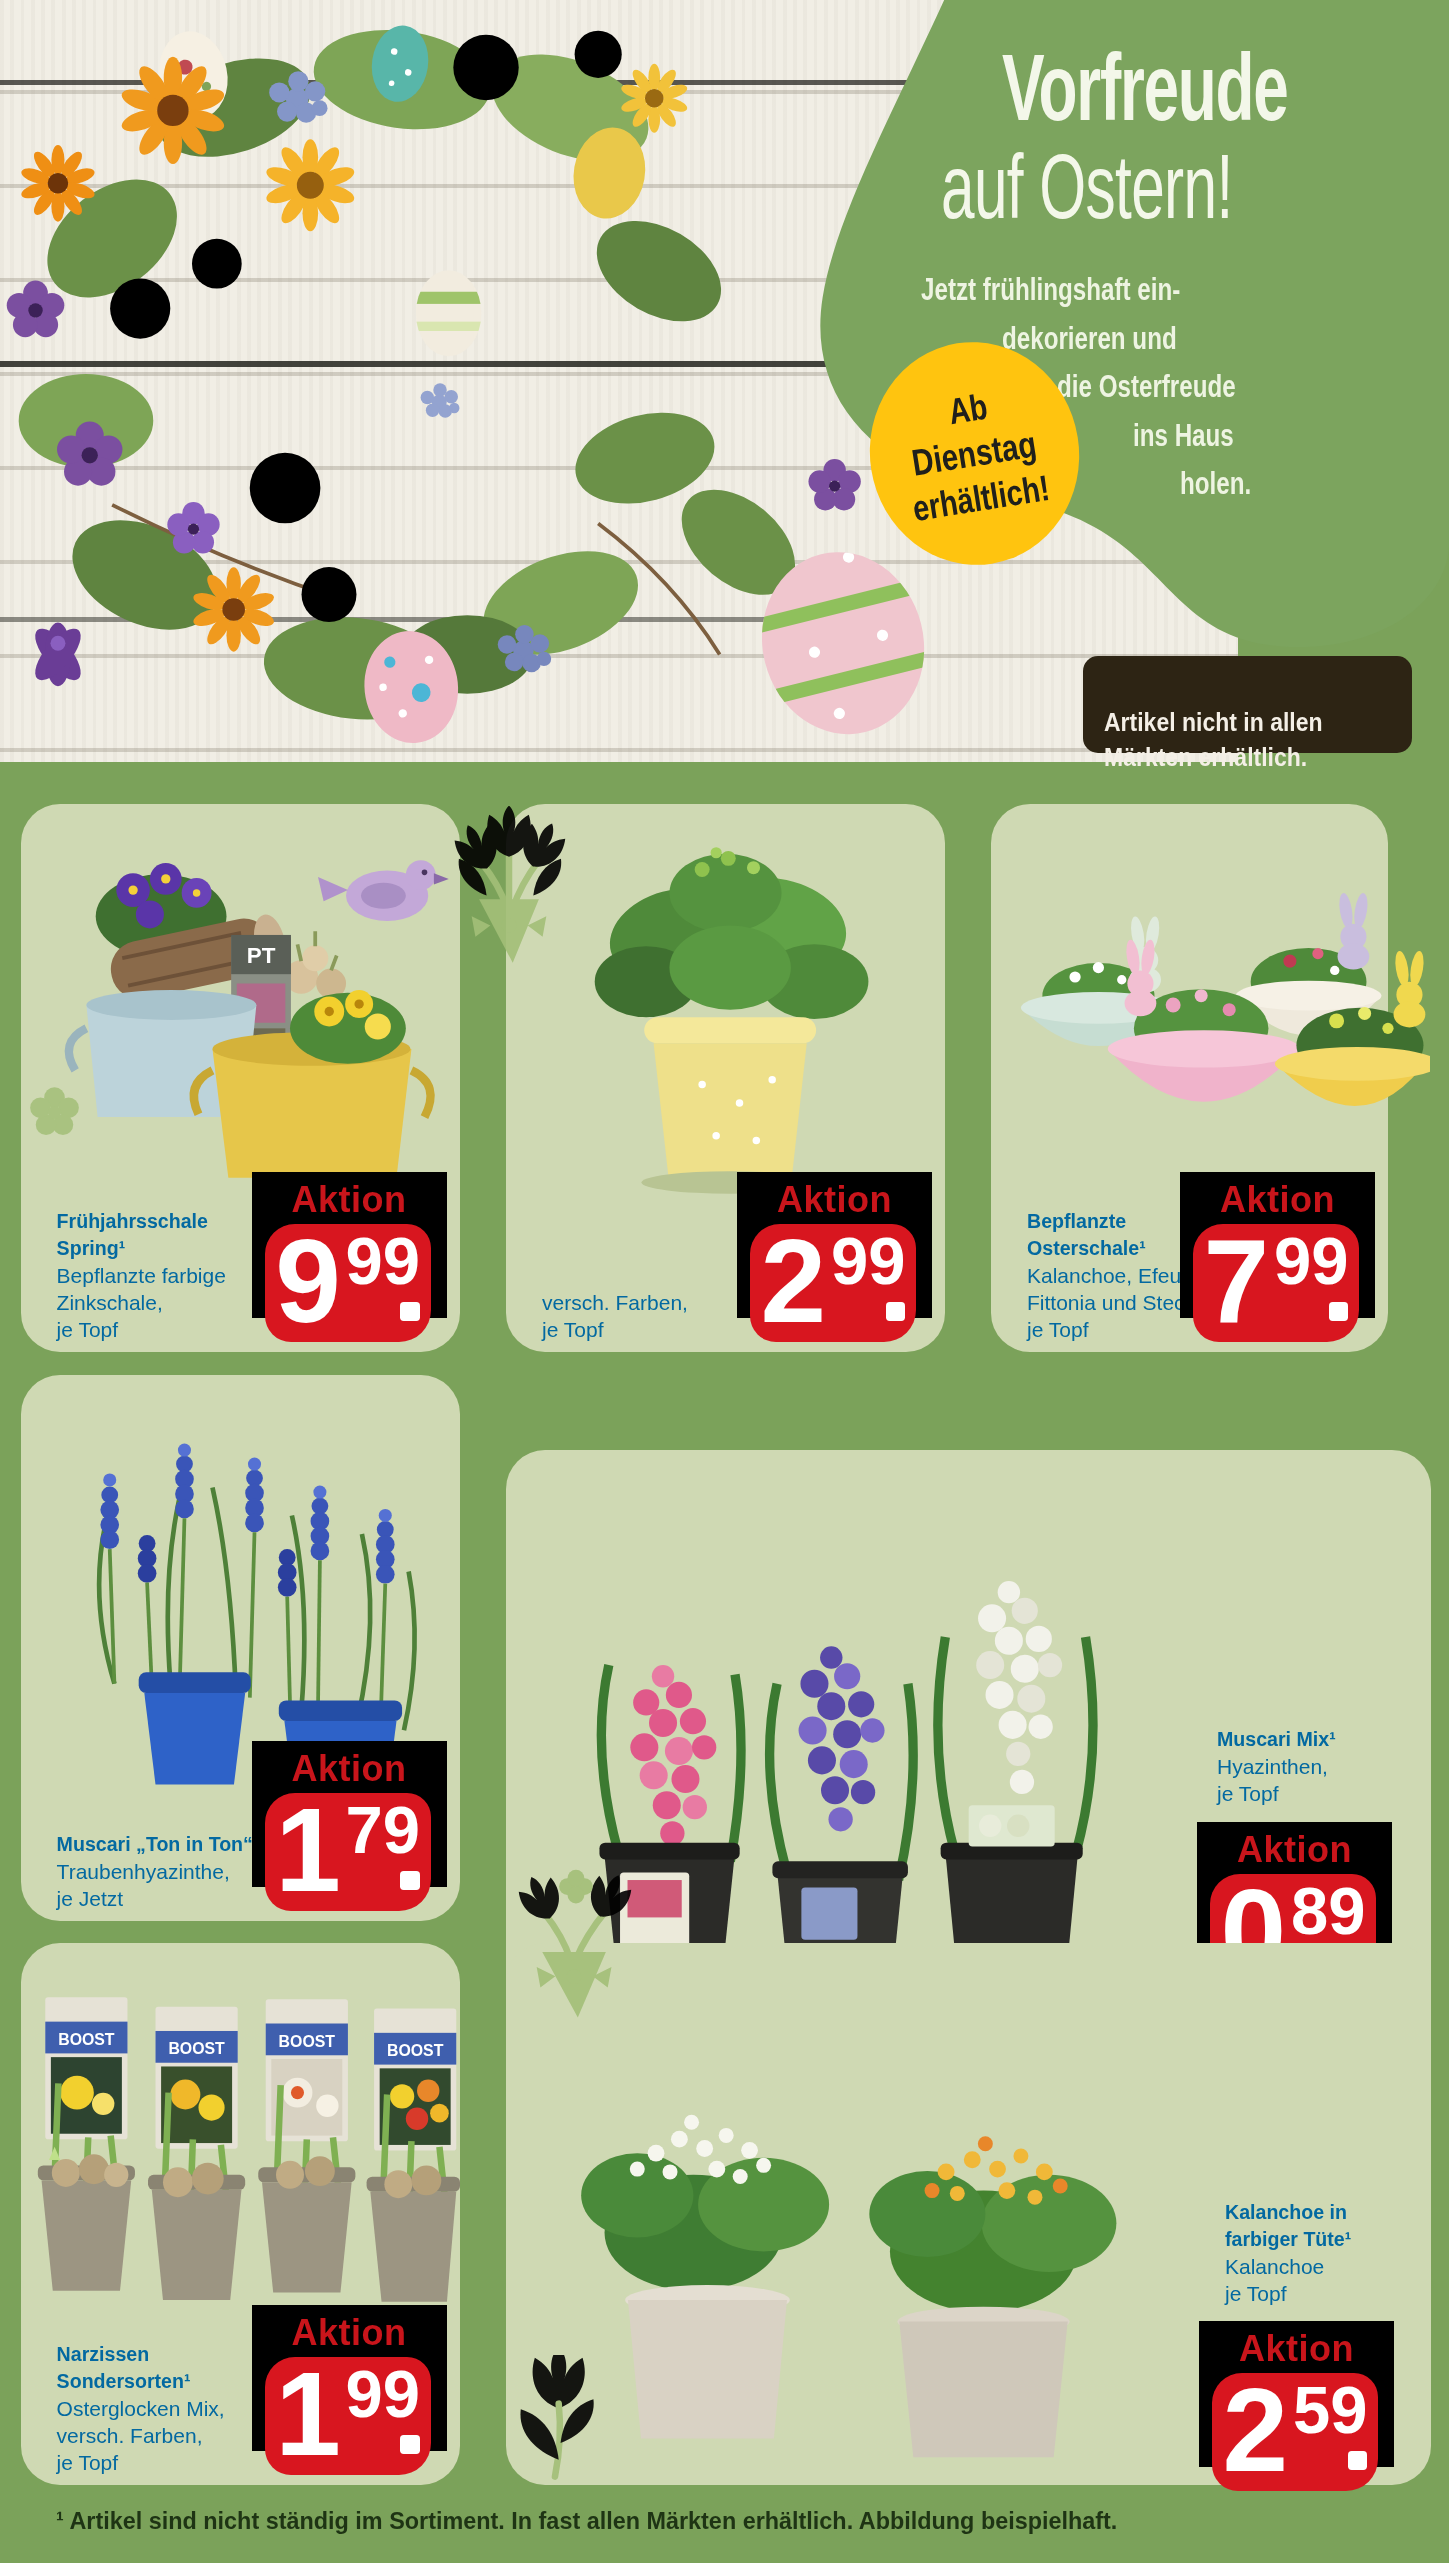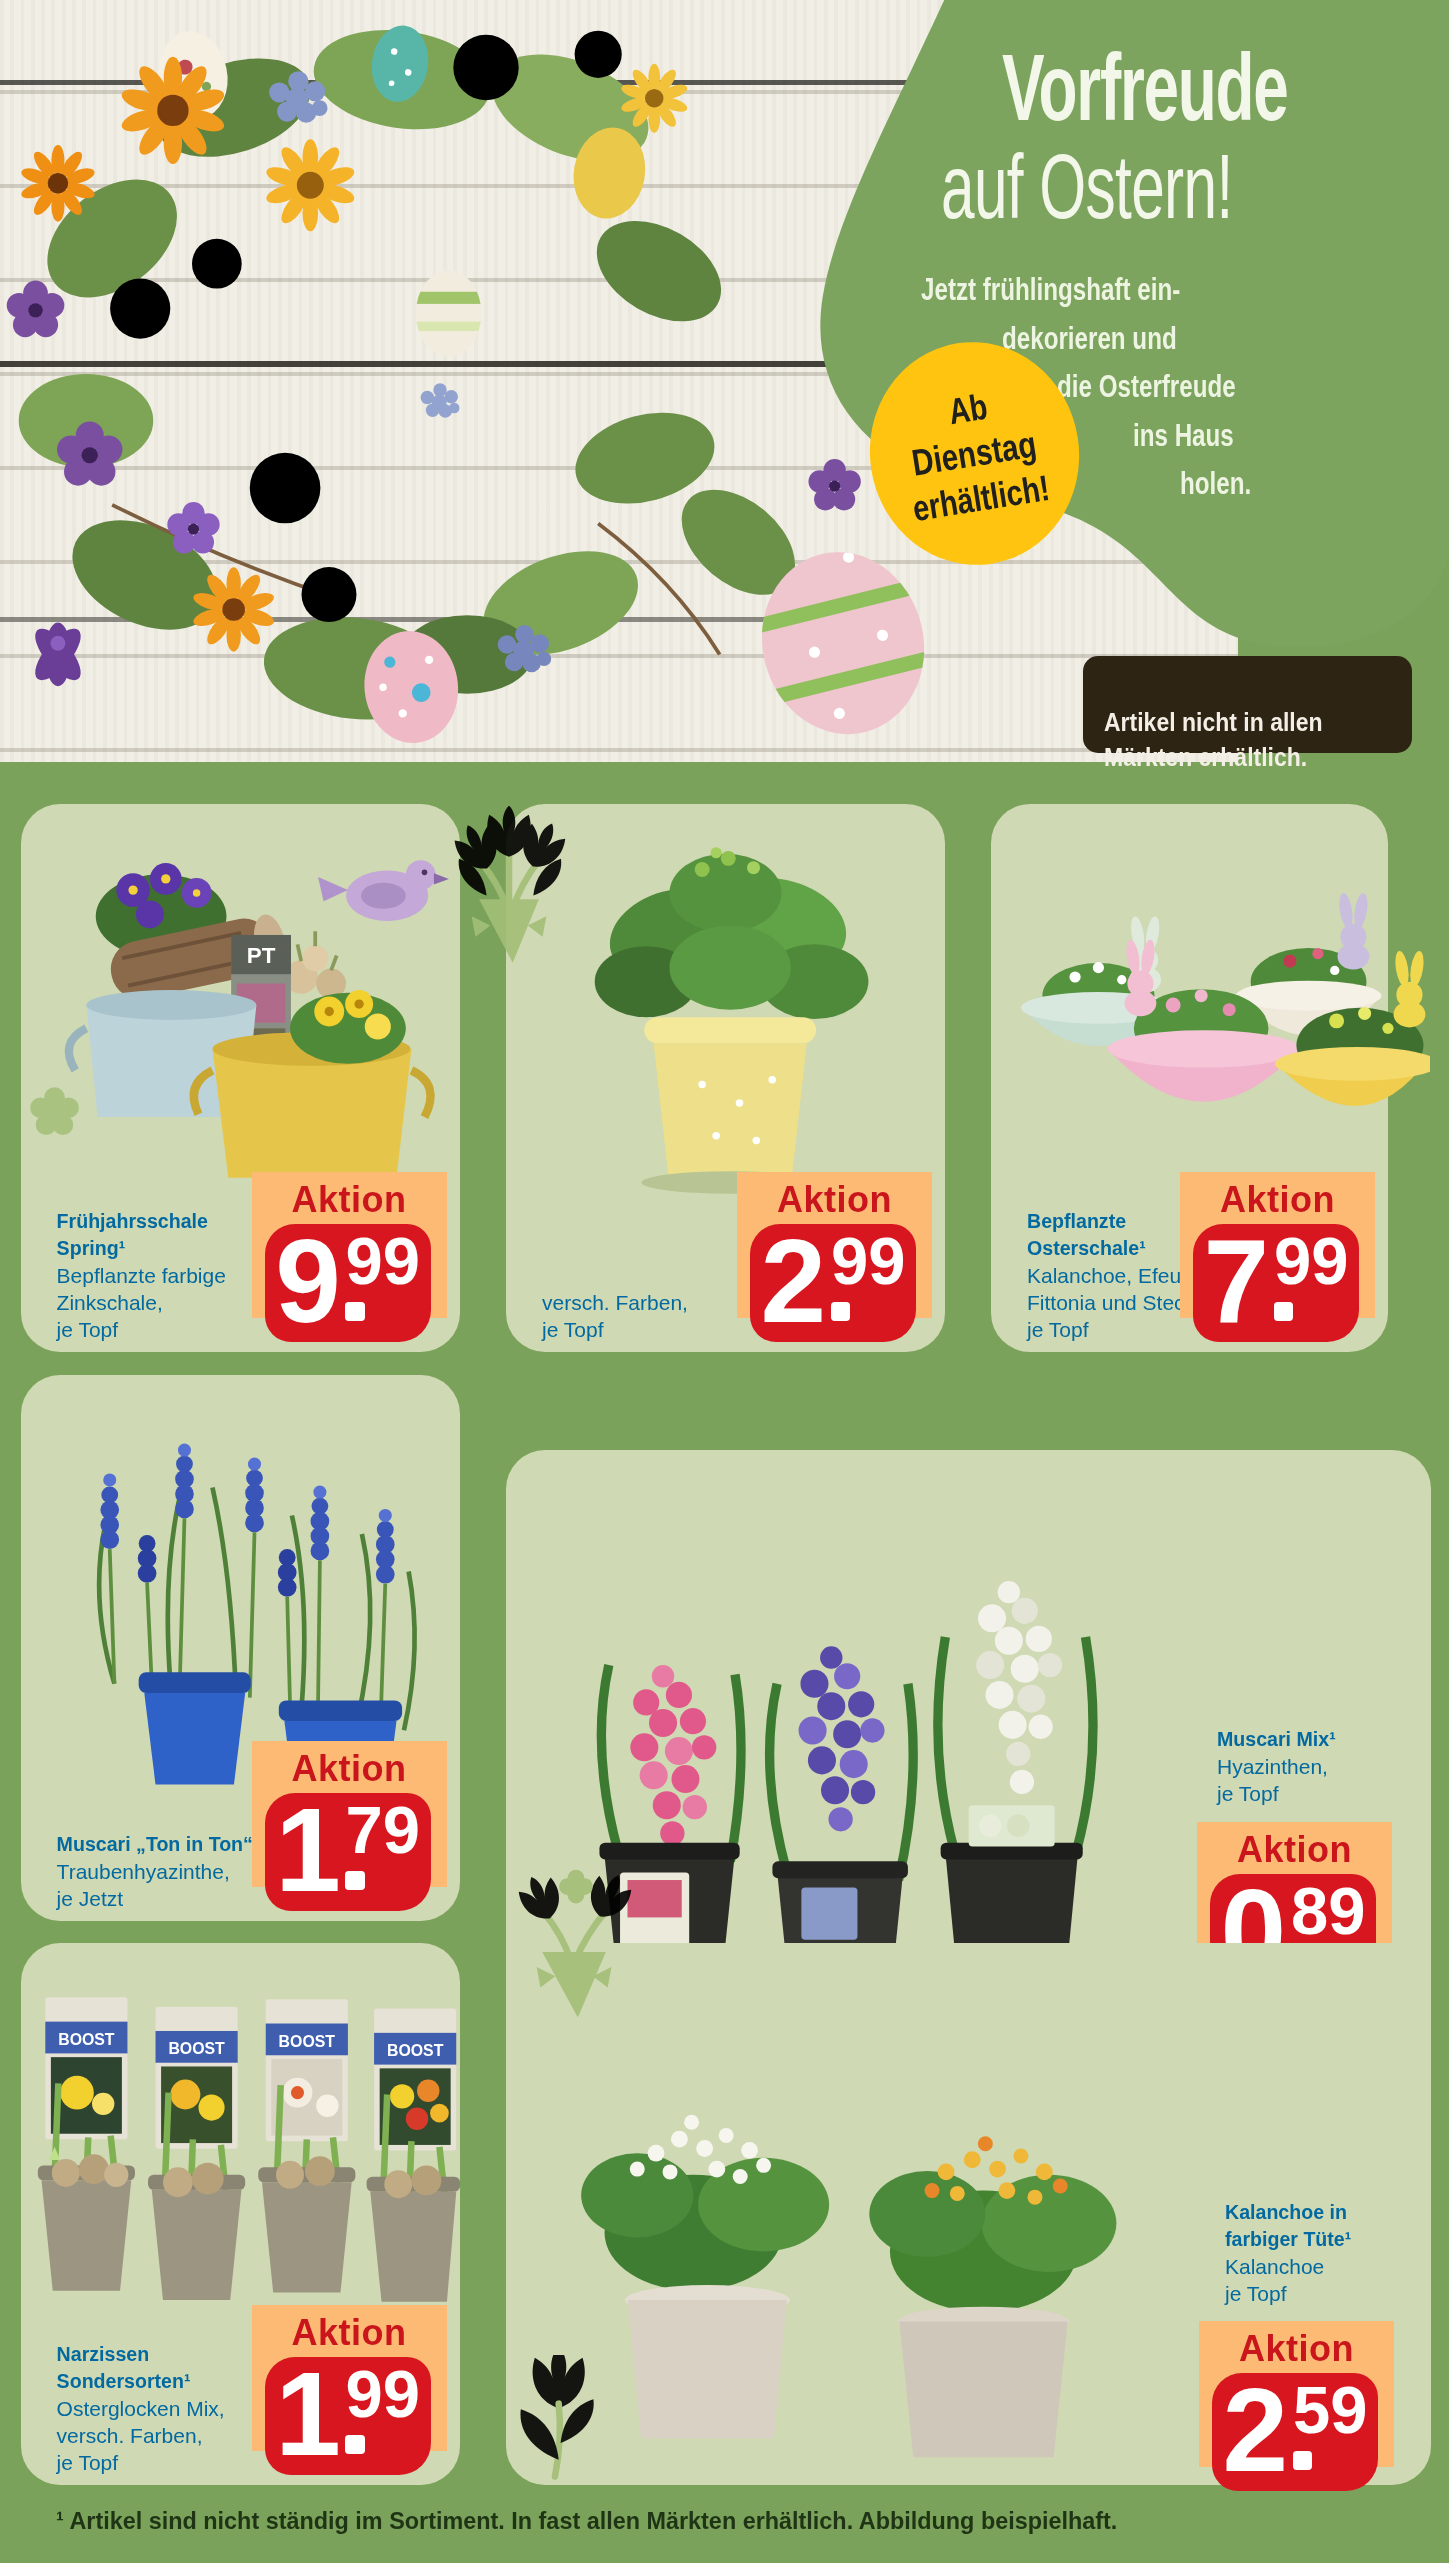--- a/index.html
+++ b/index.html
@@ -60,33 +60,33 @@
   .c5{left:506px;top:1450px;width:925px;height:696px;}
   .c6{left:20.6px;top:1943px;width:439px;height:542px;}
   .c7{left:506px;top:1943px;width:925px;height:542px;}
   .photo{position:absolute;left:0;top:0;}
   .ptext{position:absolute;left:36px;bottom:9.4px;color:#0369a1;}
   .c5 .ptext{left:711px;top:276px;bottom:auto;}
   .c7 .ptext{left:719px;top:256px;bottom:auto;}
   .p-name{font-size:19.6px;font-weight:bold;line-height:27px;white-space:pre-line;}
   .p-desc{font-size:21px;line-height:27px;white-space:pre-line;}
   
-  .badge{position:absolute;width:195px;height:146px;background:#fdba74;}
+  .badge{position:absolute;width:195px;height:146px;background:#000000;}
   .c1 .badge,.c2 .badge,.c3 .badge,.c4 .badge,.c6 .badge{right:13px;bottom:34px;}
   .c5 .badge{left:691px;top:372px;} .c7 .badge{left:693px;top:378px;}
   .aktion{text-align:center;font-weight:bold;font-size:36px;color:#C9151B;
     margin-top:6.5px;letter-spacing:0.5px;}
   .plate{
     position:absolute;left:13px;top:52px;width:166px;height:118px;box-sizing:border-box;
     background:#D8161F;border-radius:30px 24px 32px 26px;
     display:flex;justify-content:center;align-items:center;padding-bottom:3.7px;
   }
   .price{display:flex;color:#fff;font-weight:bold;align-items:flex-start;}
   .euros{font-size:118px;line-height:97px;}
-  .cw{display:flex;flex-direction:column;align-items:flex-start;margin-left:4.7px;height:97px;}
+  .cw{display:flex;flex-direction:column;align-items:flex-end;margin-left:4.7px;height:97px;}
   .cents{font-size:67px;line-height:56px;}
   .dot{width:19.6px;height:19.6px;background:#fff;border-radius:3.7px;margin-top:13px;}
   
   .orn{position:absolute;}
   .orn path, .orn ellipse, .orn circle{fill:#a3bf78;}
   .orn .stem{fill:none;stroke:#a3bf78;stroke-width:7;stroke-linecap:round;}
   
   .footnote{
     position:absolute;left:56px;top:2508px;color:#1e3414;
     font-size:23.4px;font-weight:bold;white-space:nowrap;

